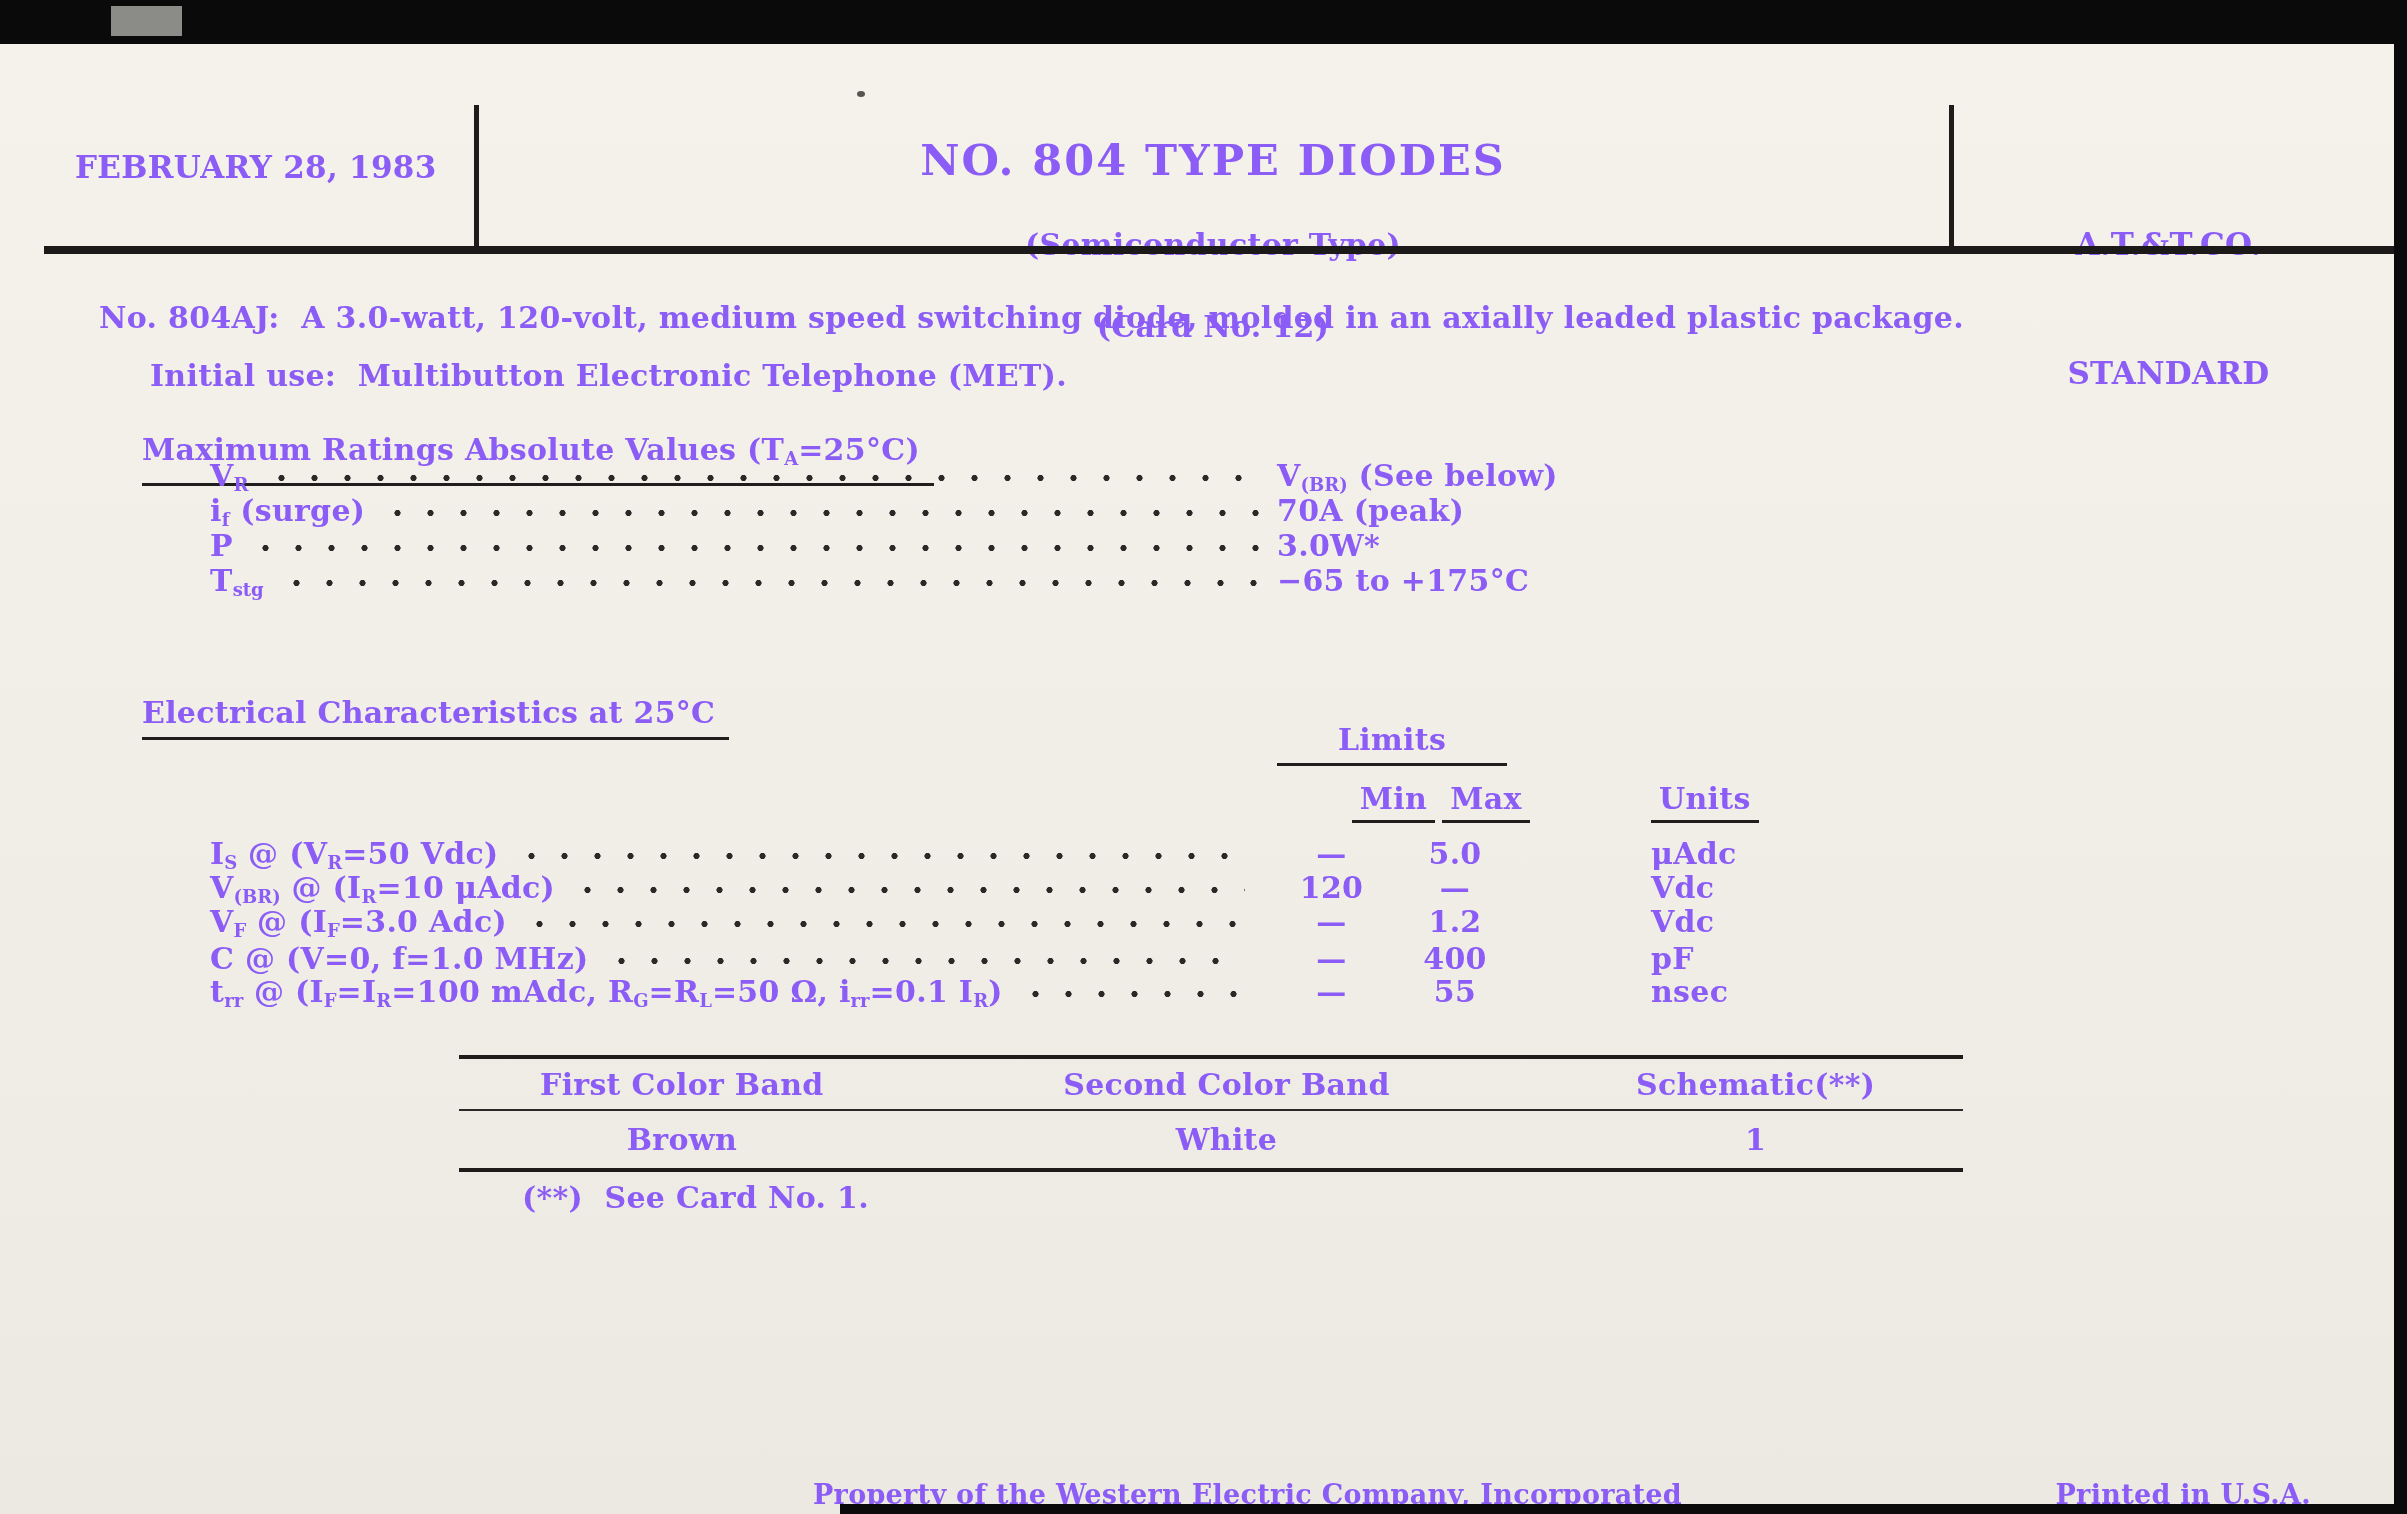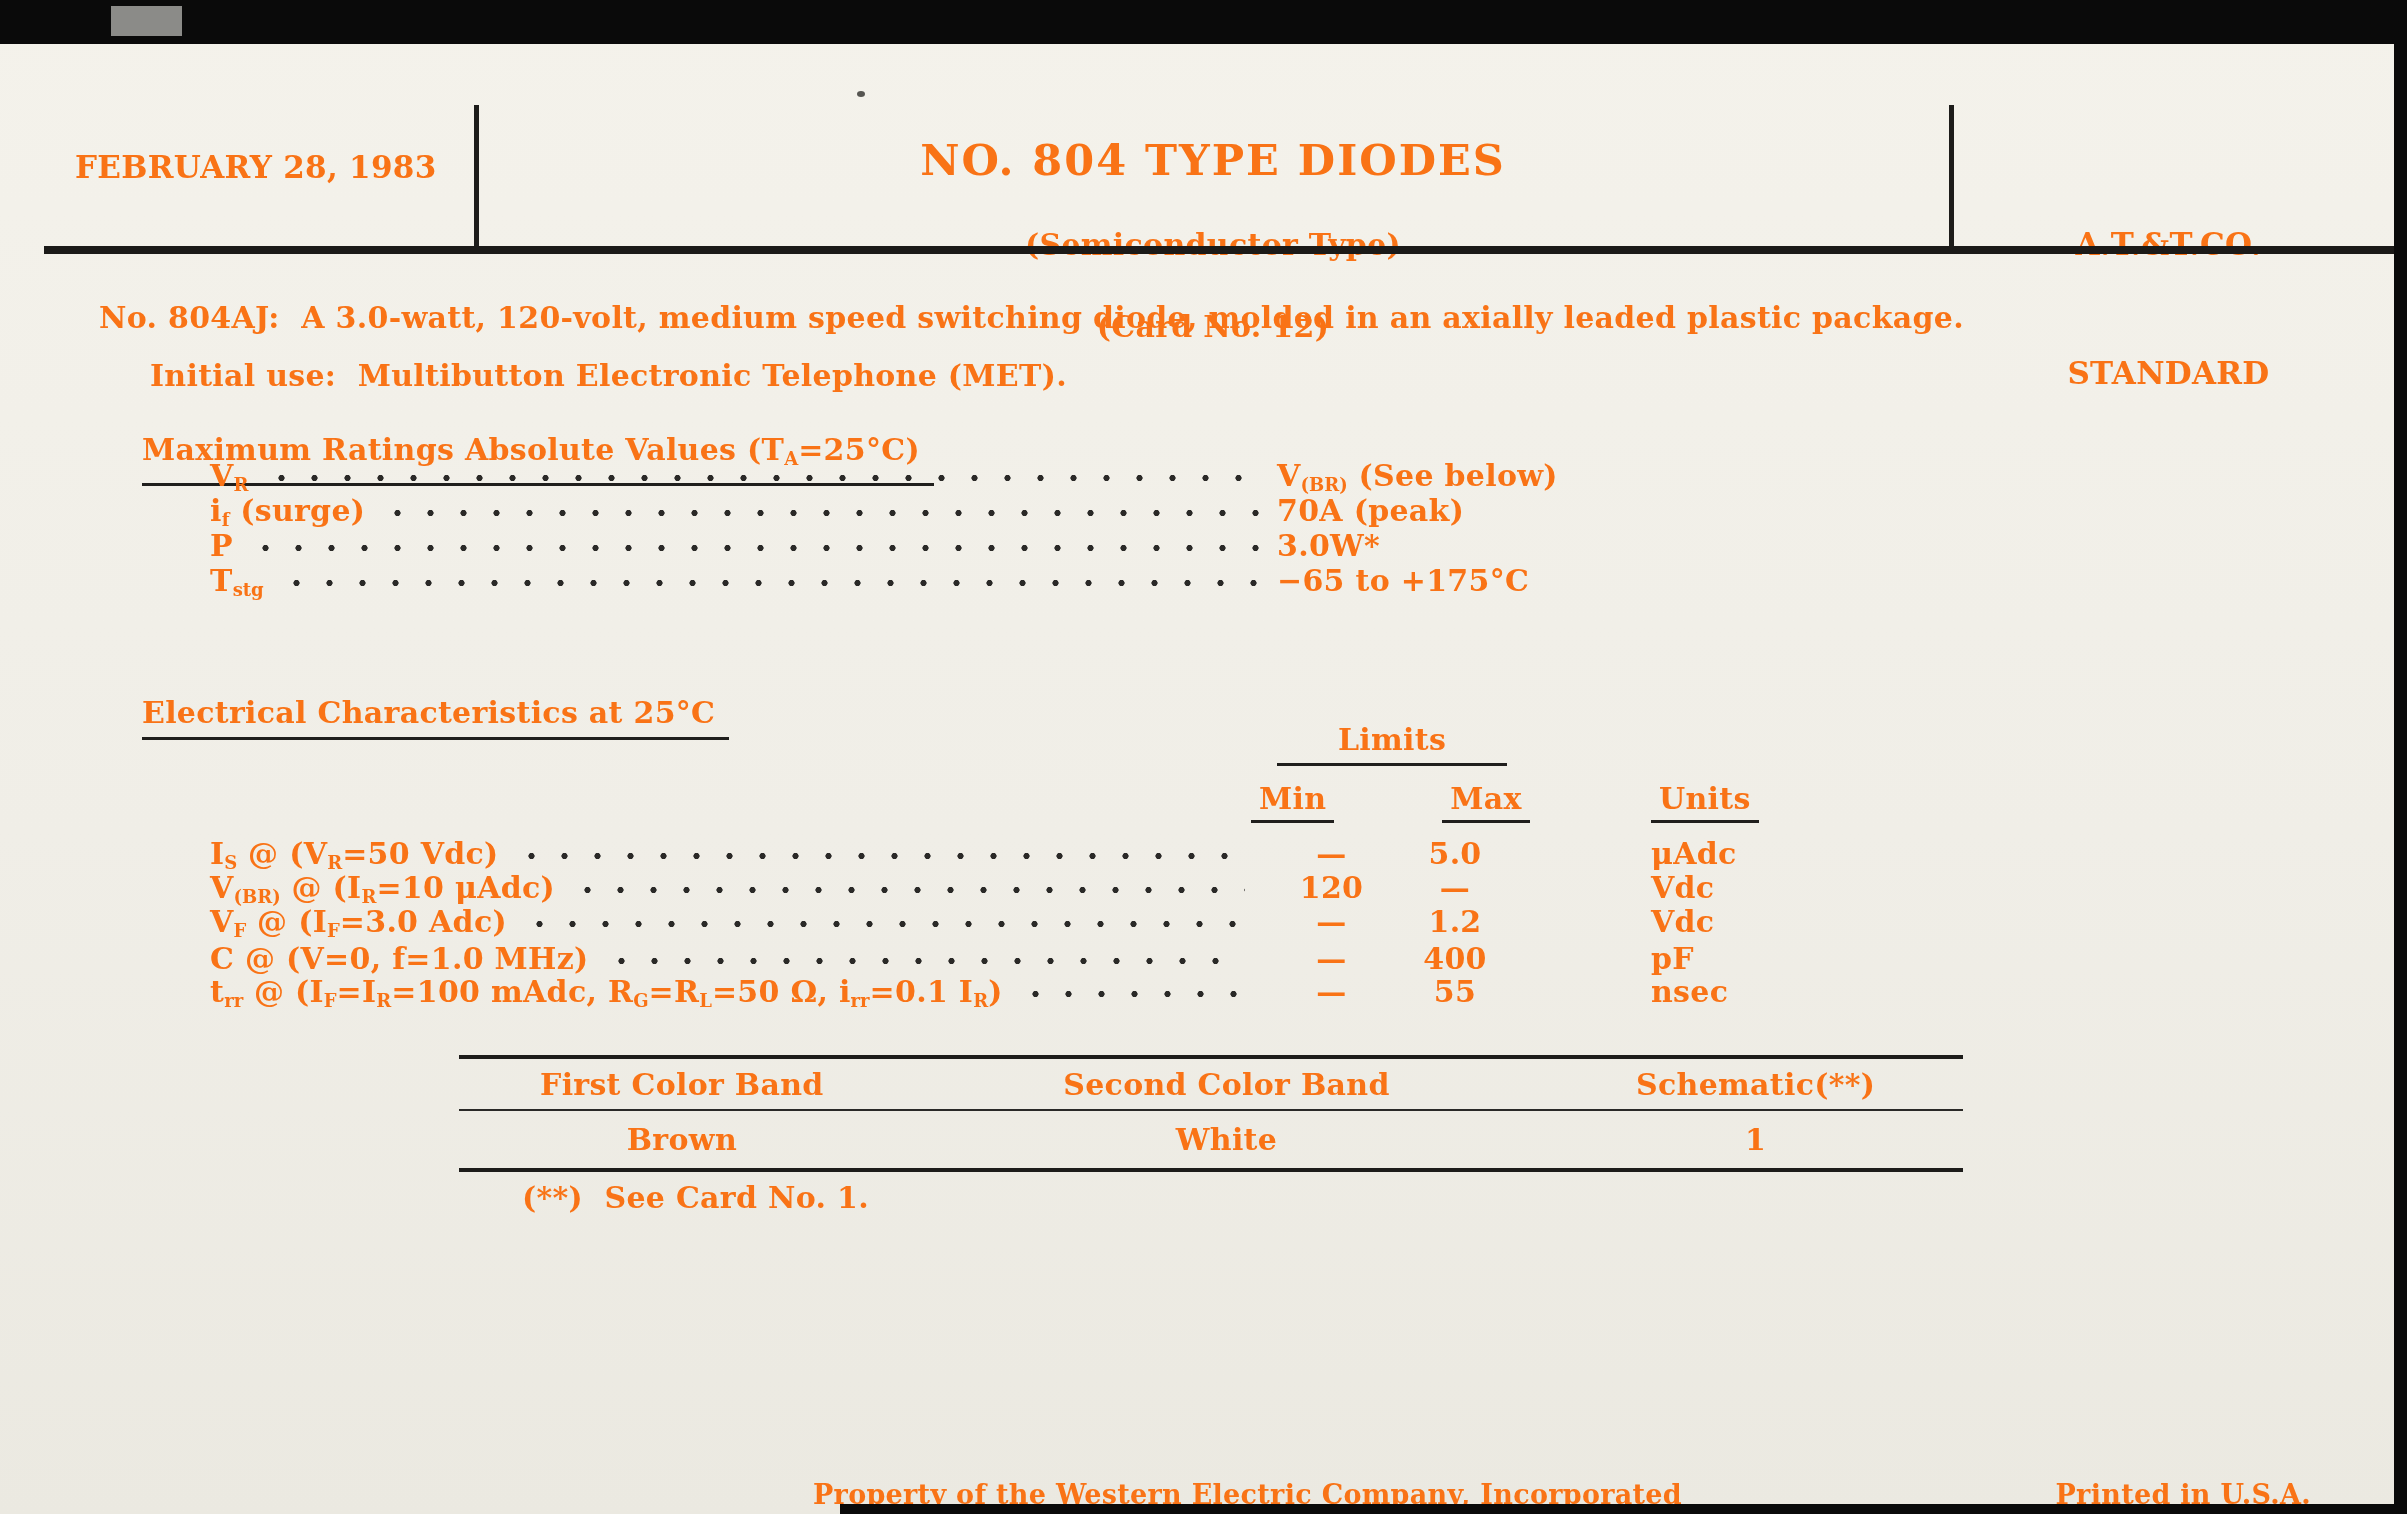--- a/index.html
+++ b/index.html
@@ -1,17 +1,17 @@
 <!DOCTYPE html>
 <html><head>
 <meta charset="utf-8">
 <style>
   html,body{margin:0;padding:0;background:#070707;}
   .stage{position:relative;width:2408px;height:1515px;overflow:hidden;
-         font-family:"DejaVu Serif", serif;font-weight:700;color:#f97316;
+         font-family:"DejaVu Serif", serif;font-weight:700;color:#8b5cf6;
          letter-spacing:0.3px;}
   .paper{position:absolute;inset:0;
          background:linear-gradient(180deg,#f4f2eb 0%,#f0eee7 55%,#ebe9e1 100%);}
   .edge-top{position:absolute;top:0;left:0;right:0;height:44px;background:#0a0a0a;z-index:6;}
   .edge-top-patch{position:absolute;top:6px;left:111px;width:71px;height:30px;background:#8b8b88;z-index:7;}
   .edge-right{position:absolute;top:0;right:0;bottom:0;width:14px;background:#0a0a0a;z-index:6;}
   .edge-bottom{position:absolute;bottom:0;left:840px;right:0;height:11px;background:#0a0a0a;z-index:6;}
   .t{position:absolute;white-space:pre;}
   .fs30{font-size:30px;line-height:36px;}
   .fs27{font-size:27px;line-height:32px;}
@@ -32,21 +32,21 @@
   .lrow .val{flex:none;width:693px;}
   .dots{flex:1;height:26px;margin:0 12px 0 10px;
         background-image:radial-gradient(circle,#2a2927 2.8px,rgba(0,0,0,0) 3.4px);
         background-size:33px 14px;background-repeat:repeat-x;
         background-position:left 6px bottom 1px;}
   
   .limits-head{position:absolute;left:1277px;top:722px;width:230px;text-align:center;
                font-size:30px;border-bottom:3px solid #201f1d;padding-bottom:6px;}
   .colhead{position:absolute;top:781px;font-size:30px;}
   .colhead span{display:inline-block;border-bottom:3px solid #201f1d;padding:0 8px 4px;}
-  .ch-min{left:1251px;width:109px;text-align:left;}
+  .ch-min{left:1326px;width:109px;text-align:right;}
   .ch-max{left:1429px;width:114px;text-align:center;}
   .ch-units{left:1651px;}
   .erow{position:absolute;left:0;width:2408px;height:36px;font-size:30px;}
   .erow .lab{position:absolute;left:210px;width:1047px;display:flex;align-items:baseline;}
   .erow .emin{position:absolute;left:1277px;width:109px;text-align:center;}
   .erow .emax{position:absolute;left:1398px;width:114px;text-align:center;}
   .erow .eunits{position:absolute;left:1651px;}
   
   .ctable{position:absolute;left:459px;top:1055px;width:1504px;
           border-top:4px solid #1d1c1a;border-bottom:4px solid #1d1c1a;}

